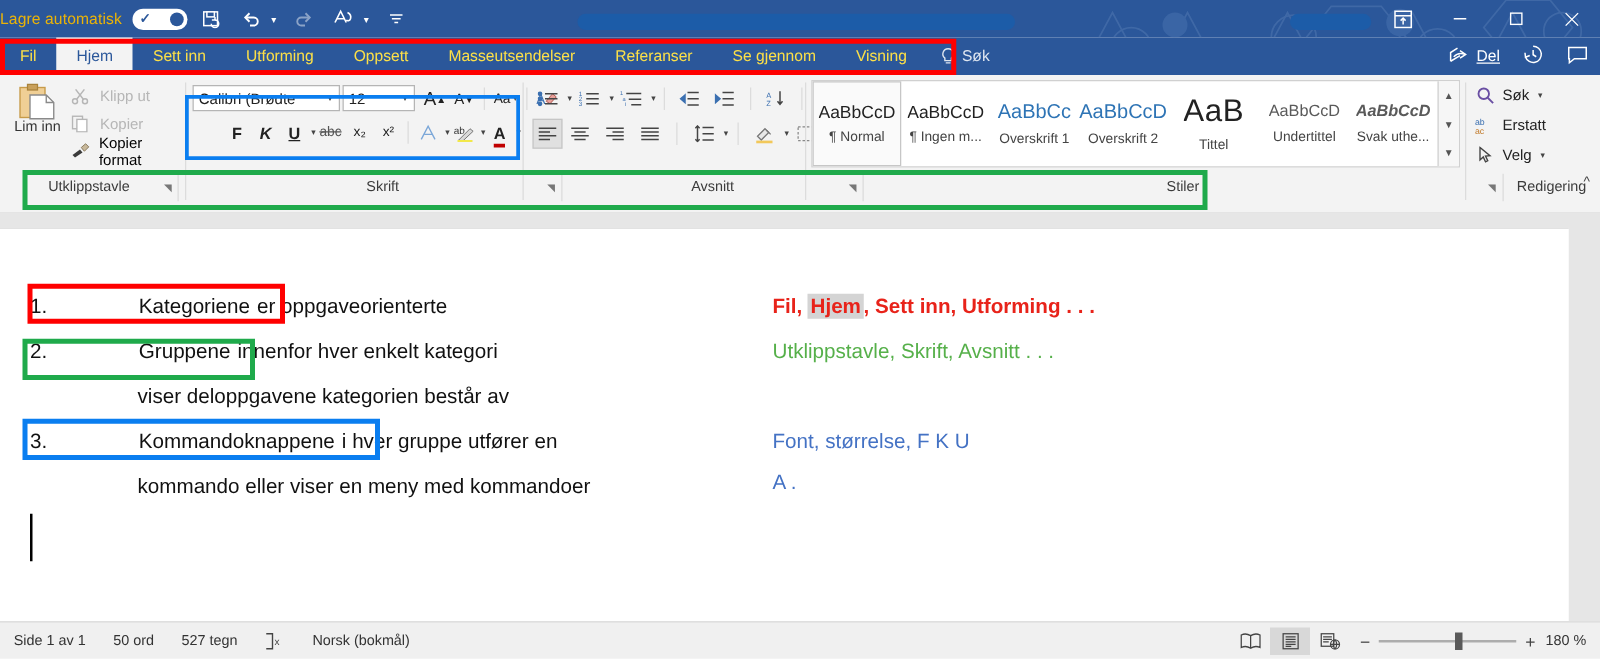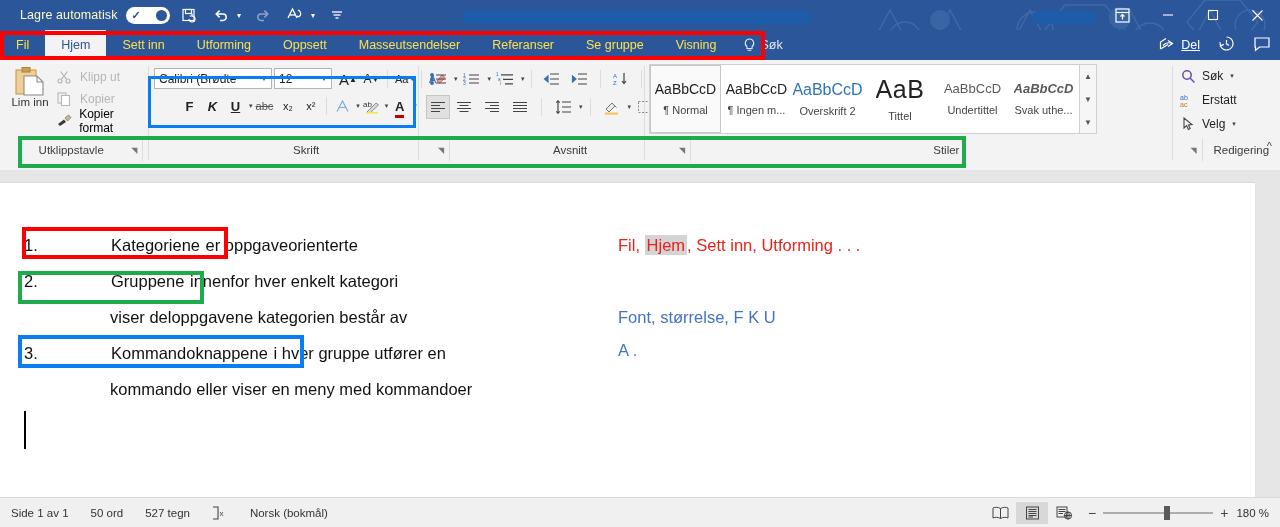--- a/index.html
+++ b/index.html
@@ -16,21 +16,21 @@
     position:absolute;left:0;top:0;width:1280px;height:30px;
     background:#2b579a;
     overflow:hidden;
   }
   .tb-pattern{
     position:absolute;right:0;top:0;width:430px;height:66px;
     opacity:.30;
   }
   .qat{position:absolute;left:0;top:0;height:30px;display:flex;align-items:center;}
   .autosave-label{
-    color:#fef9c3;font-size:12.5px;margin-left:20px;letter-spacing:.1px;
+    color:#eab308;font-size:12.5px;margin-left:0;letter-spacing:.1px;
   }
   .toggle{
     width:44px;height:17px;border-radius:9px;background:#fff;
     margin-left:8px;position:relative;display:flex;align-items:center;
   }
   .toggle .chk{
     position:absolute;left:6px;top:2px;font-size:11px;color:#2b579a;font-weight:bold;line-height:13px;
   }
   .toggle .knob{
     position:absolute;right:3px;top:3px;width:11px;height:11px;border-radius:50%;
@@ -169,21 +169,21 @@
   }
   .doc-left{position:absolute;left:24px;top:44px;width:560px;}
   .dline{
     font-size:16.5px;color:#111;line-height:36px;white-space:nowrap;position:relative;
   }
   .num{display:inline-block;width:86px;}
   .indent{display:inline-block;width:86px;}
   .hl{padding:0 1px;margin-top:16px;}
   .doc-right{position:absolute;left:618px;top:44px;width:400px;}
   .rline{font-size:16.5px;line-height:36px;white-space:nowrap;}
-  .rline.red{color:#e8231a;}
+  .rline.red{color:#e8231a;font-weight:bold;}
   .rline.green{color:#56b04a;}
   .rline.blue{color:#4472c4;}
   .hjem-hl{background:#d4d4d4;padding:1px 2px;}
   .caret{
     position:absolute;left:24px;top:228px;width:2px;height:38px;background:#000;
   }
 
   
   .ov{position:absolute;box-sizing:border-box;pointer-events:none;}
 
@@ -306,21 +306,21 @@
   </div>
 
   <div class="tabbar">
     <div class="tab">Fil</div>
     <div class="tab active">Hjem</div>
     <div class="tab">Sett inn</div>
     <div class="tab">Utforming</div>
     <div class="tab">Oppsett</div>
     <div class="tab">Masseutsendelser</div>
     <div class="tab">Referanser</div>
-    <div class="tab">Se gruppe</div>
+    <div class="tab">Se gjennom</div>
     <div class="tab">Visning</div>
     <div class="tab search">
       <span class="bulb">
         <svg width="13" height="15" viewBox="0 0 13 15" fill="none" stroke="#dfe6f0" stroke-width="1.1">
           <path d="M6.5 1 a4.2 4.2 0 0 1 2.6 7.5 V10.5 H3.9 V8.5 A4.2 4.2 0 0 1 6.5 1 Z"></path>
           <path d="M4.6 12.3 H8.4"></path>
         </svg>
       </span>
       <span>Søk</span>
     </div>
@@ -572,20 +572,24 @@
 
     <div class="stylegal">
       <div class="style sel">
         <span class="prev">AaBbCcD</span>
         <span class="nm">¶ Normal</span>
       </div>
       <div class="style">
         <span class="prev">AaBbCcD</span>
         <span class="nm">¶ Ingen m...</span>
       </div>
+      <div class="style h1">
+        <span class="prev">AaBbCc</span>
+        <span class="nm">Overskrift 1</span>
+      </div>
       <div class="style h2">
         <span class="prev">AaBbCcD</span>
         <span class="nm">Overskrift 2</span>
       </div>
       <div class="style tittel">
         <span class="prev">AaB</span>
         <span class="nm">Tittel</span>
       </div>
       <div class="style under">
         <span class="prev">AaBbCcD</span>
@@ -682,20 +686,21 @@
         <div class="dline">
           <span class="num">3.</span><span class="hl">Kommandoknappene</span><span> i hver gruppe utfører en</span>
         </div>
         <div class="dline">
           <span class="indent"></span><span>kommando eller viser en meny med kommandoer</span>
         </div>
       </div>
 
       <div class="doc-right">
         <div class="rline red"><span>Fil, </span><span class="hjem-hl">Hjem</span><span>, Sett inn, Utforming . . .</span></div>
+        <div class="rline green"><span>Utklippstavle, Skrift, Avsnitt . . .</span></div>
         <div class="rline">&nbsp;</div>
         <div class="rline blue"><span>Font, størrelse, F  K  U</span></div>
         <div class="rline blue" style="line-height:30px;"><span>A .</span></div>
       </div>
 
       <div class="caret"></div>
 
       <div class="ov" style="left:22px;top:44px;width:206px;height:32px;border:4px solid #ff0000;"></div>
       <div class="ov" style="left:18px;top:88px;width:186px;height:33px;border:4px solid #1faa4b;"></div>
       <div class="ov" style="left:18px;top:152px;width:286px;height:33px;border:4px solid #0a7ef0;"></div>

